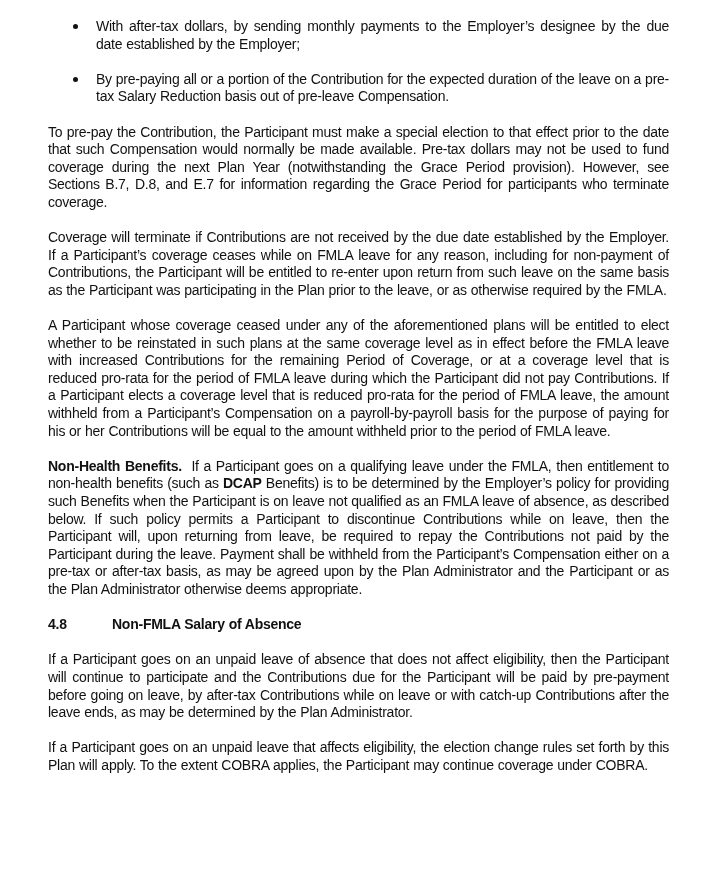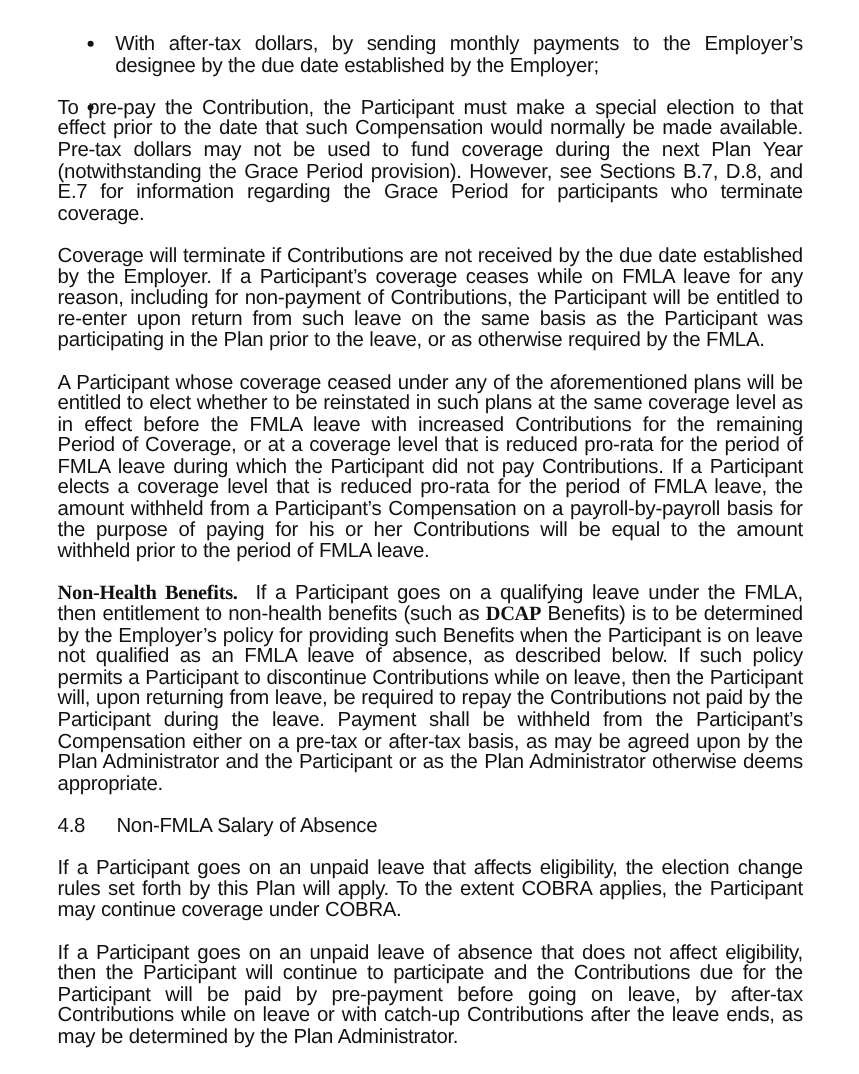--- a/index.html
+++ b/index.html
@@ -11,23 +11,23 @@
       width: 716px;
       height: 895px;
       overflow: hidden;
       position: relative;
       font-family: "Liberation Sans", "DejaVu Sans", sans-serif;
       color: #111111;
     }
     .page {
       position: absolute;
       left: 48px;
-      top: 28px;
+      top: 18px;
       width: 621px;
-      font-size: 17px;
+      font-size: 14px;
       line-height: 17.6px;
       letter-spacing: -0.25px;
       word-spacing: 0.3px;
     }
     .bullet-list {
       list-style: none;
       margin: 0;
       padding: 0;
     }
     .bullet-item {
@@ -44,57 +44,58 @@
       height: 5px;
       border-radius: 50%;
       background: #111111;
     }
     .para {
       margin: 0 0 17.6px 0;
       text-align: justify;
     }
     .b {
       font-weight: bold;
-      font-family: Liberation Serif, serif;
     }
     .heading {
       margin: 0 0 17.6px 0;
-      font-weight: normal;
+      font-weight: bold;
       display: flex;
+      gap: 15px;
     }
     .heading-num {
       width: 49px;
       display: inline-block;
     }
   </style>
 </head>
 <body>
 
 <div class="page">
 
   <ul class="bullet-list">
     <li class="bullet-item">
       <span class="bullet-dot"></span>
       <span>With after-tax dollars, by sending monthly payments to the Employer’s designee by the due date established by the Employer;</span>
     </li>
     <li class="bullet-item">
       <span class="bullet-dot"></span>
+      <span>By pre-paying all or a portion of the Contribution for the expected duration of the leave on a pre-tax Salary Reduction basis out of pre-leave Compensation.</span>
     </li>
   </ul>
 
   <p class="para">To pre-pay the Contribution, the Participant must make a special election to that effect prior to the date that such Compensation would normally be made available.  Pre-tax dollars may not be used to fund coverage during the next Plan Year (notwithstanding the Grace Period provision).  However, see Sections B.7, D.8, and E.7 for information regarding the Grace Period for participants who terminate coverage.</p>
 
   <p class="para">Coverage will terminate if Contributions are not received by the due date established by the Employer. If a Participant’s coverage ceases while on FMLA leave for any reason, including for non-payment of Contributions, the Participant will be entitled to re-enter upon return from such leave on the same basis as the Participant was participating in the Plan prior to the leave, or as otherwise required by the FMLA.</p>
 
   <p class="para">A Participant whose coverage ceased under any of the aforementioned plans will be entitled to elect whether to be reinstated in such plans at the same coverage level as in effect before the FMLA leave with increased Contributions for the remaining Period of Coverage, or at a coverage level that is reduced pro-rata for the period of FMLA leave during which the Participant did not pay Contributions.  If a Participant elects a coverage level that is reduced pro-rata for the period of FMLA leave, the amount withheld from a Participant’s Compensation on a payroll-by-payroll basis for the purpose of paying for his or her Contributions will be equal to the amount withheld prior to the period of FMLA leave.</p>
 
   <p class="para"><span class="b">Non-Health Benefits.</span><span style="white-space: pre-wrap;">  If a Participant goes on a qualifying leave under the FMLA, then entitlement to non-health benefits (such as </span><span class="b">DCAP</span><span> Benefits) is to be determined by the Employer’s policy for providing such Benefits when the Participant is on leave not qualified as an FMLA leave of absence, as described below.  If such policy permits a Participant to discontinue Contributions while on leave, then the Participant will, upon returning from leave, be required to repay the Contributions not paid by the Participant during the leave.  Payment shall be withheld from the Participant’s Compensation either on a pre-tax or after-tax basis, as may be agreed upon by the Plan Administrator and the Participant or as the Plan Administrator otherwise deems appropriate.</span></p>
 
   <div class="heading">
     <span class="heading-num">4.8</span>
     <span>Non-FMLA Salary of Absence</span>
   </div>
 
+  <p class="para">If a Participant goes on an unpaid leave of absence that does not affect eligibility, then the Participant will continue to participate and the Contributions due for the Participant will be paid by pre-payment before going on leave, by after-tax Contributions while on leave or with catch-up Contributions after the leave ends, as may be determined by the Plan Administrator.</p>
+
   <p class="para">If a Participant goes on an unpaid leave that affects eligibility, the election change rules set forth by this Plan will apply. To the extent COBRA applies, the Participant may continue coverage under COBRA.</p>
-
-  <p class="para">If a Participant goes on an unpaid leave of absence that does not affect eligibility, then the Participant will continue to participate and the Contributions due for the Participant will be paid by pre-payment before going on leave, by after-tax Contributions while on leave or with catch-up Contributions after the leave ends, as may be determined by the Plan Administrator.</p>
 
 </div>
 
 </body></html>

